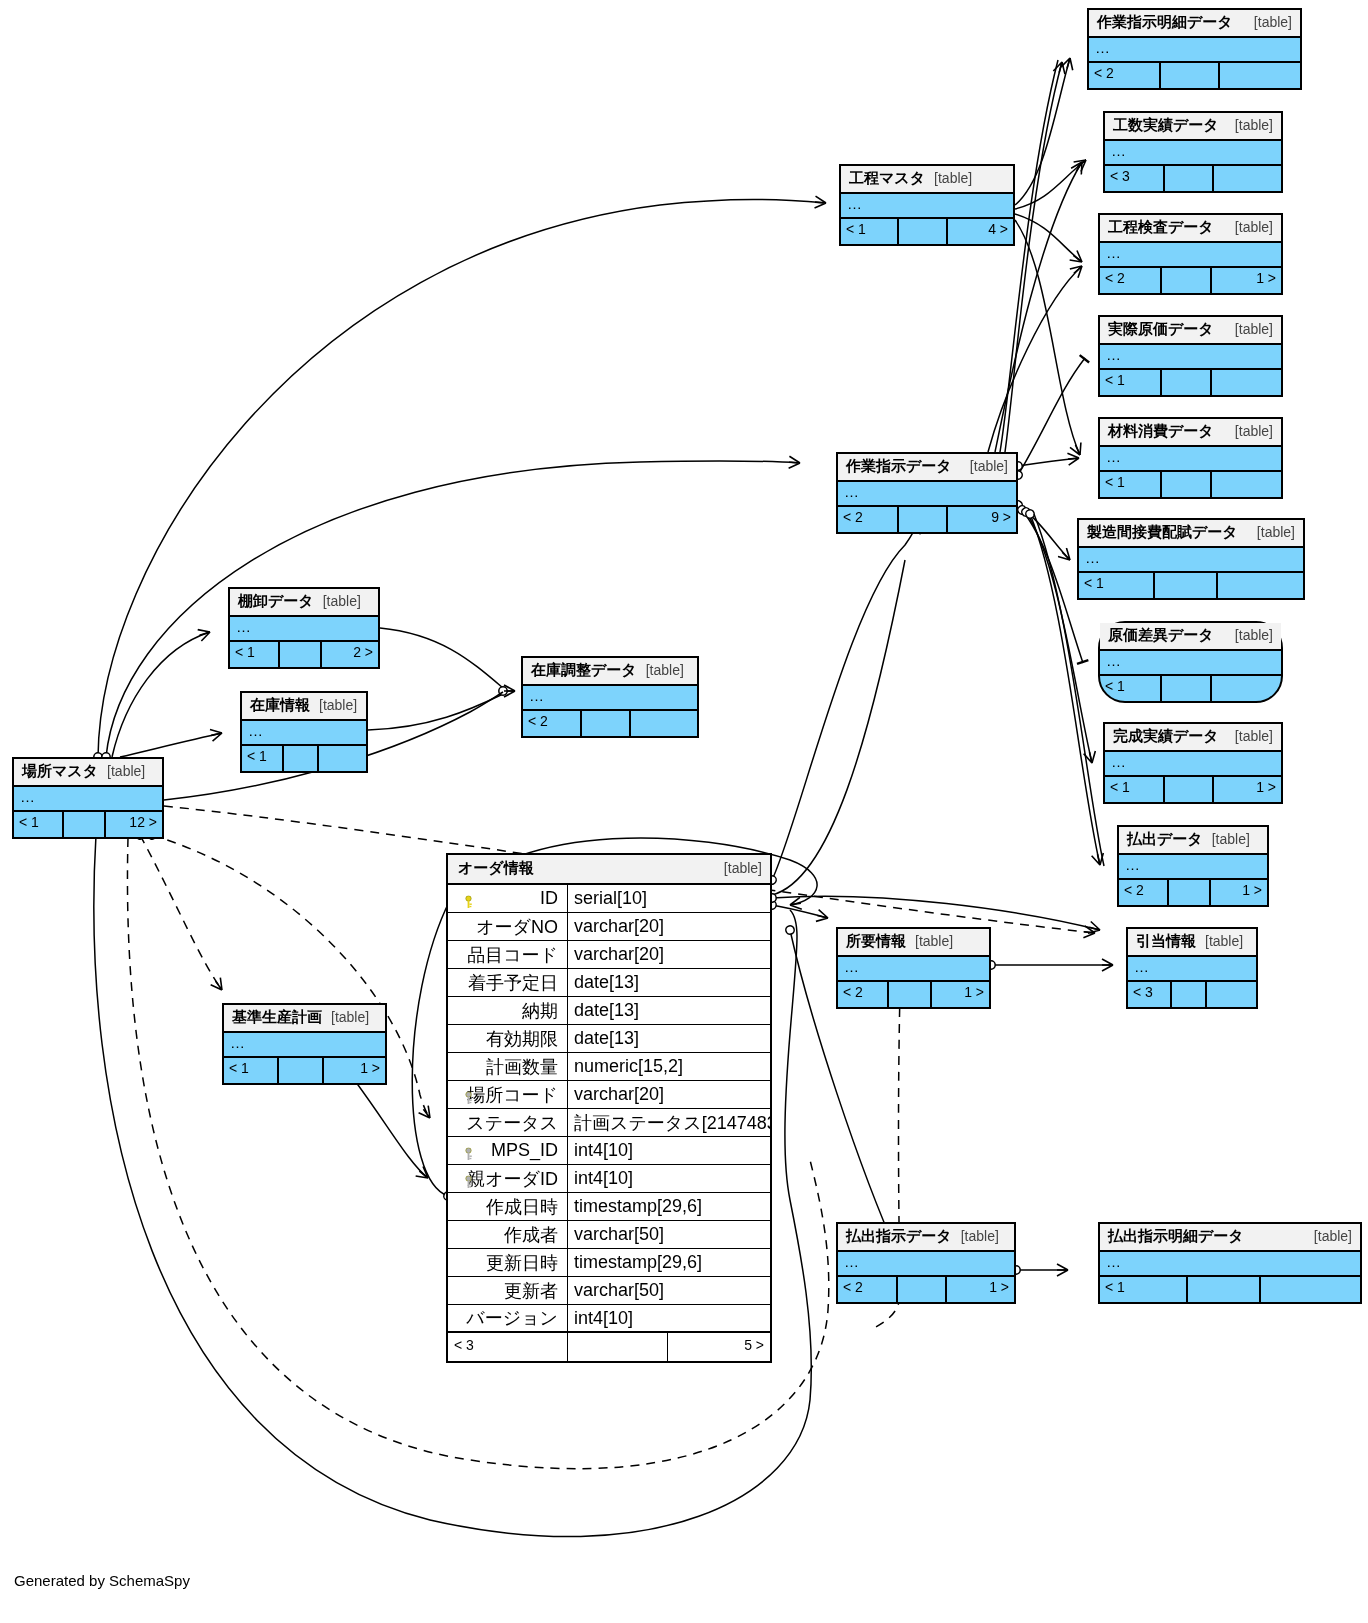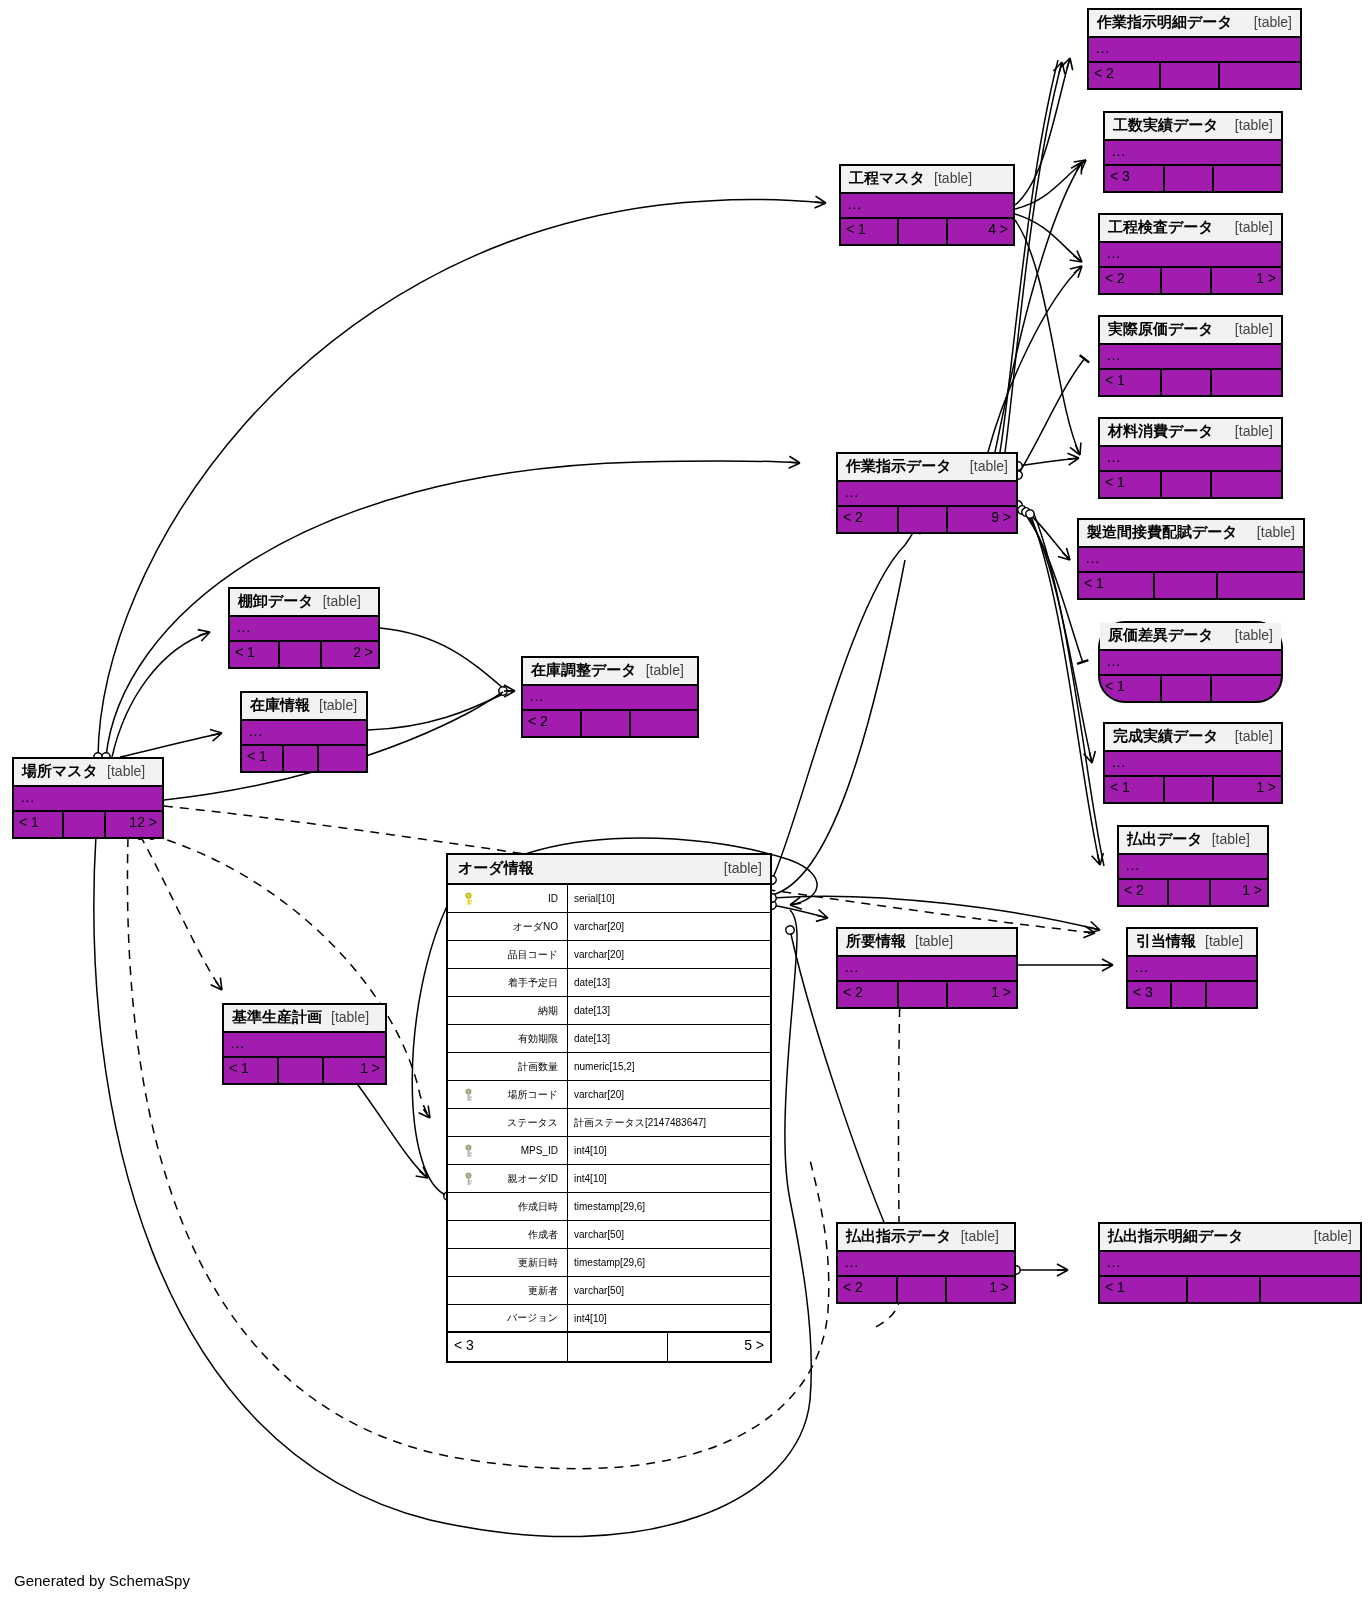--- a/index.html
+++ b/index.html
@@ -22,21 +22,21 @@
     position: absolute;
     left: 0;
     top: 0;
     width: 1368px;
     height: 1623px;
     pointer-events: none;
   }
   .tbl {
     position: absolute;
     border: 2px solid #000;
-    background: #a21caf;
+    background: #7dd3fc;
     box-sizing: border-box;
     z-index: 5;
   }
   .tbl-hdr {
     background: #f2f2f2;
     border-bottom: 2px solid #000;
     padding: 3px 8px 4px 8px;
     display: flex;
     align-items: baseline;
     gap: 9px;
@@ -89,21 +89,21 @@
     box-sizing: border-box;
     z-index: 6;
   }
   #main-table .tbl-hdr { padding: 4px 8px 5px 10px; }
   .rows { }
   .row {
     display: flex;
     height: 28px;
     border-bottom: 1px solid #000;
     box-sizing: border-box;
-    font-size: 10px;
+    font-size: 18px;
   }
   .row:last-child { border-bottom: 2px solid #000; }
   .row .colname {
     flex: 0 0 120px;
     border-right: 1px solid #000;
     box-sizing: border-box;
     display: flex;
     align-items: center;
     justify-content: flex-end;
     padding-right: 9px;
@@ -459,21 +459,21 @@
       <span class="tbl-tag">[table]</span>
     </div>
     <div class="tbl-body-dots">…</div>
     <div class="tbl-foot">
       <div class="fc-l">&lt; 1</div>
       <div class="fc-m"></div>
       <div class="fc-r">1 &gt;</div>
     </div>
   </div>
 
-  <div class="tbl" style="left:836px; top:927px; width:182px;">
+  <div class="tbl" style="left:836px; top:927px; width:155px;">
     <div class="tbl-hdr">
       <span class="tbl-name">所要情報</span>
       <span class="tbl-tag">[table]</span>
     </div>
     <div class="tbl-body-dots">…</div>
     <div class="tbl-foot">
       <div class="fc-l">&lt; 2</div>
       <div class="fc-m"></div>
       <div class="fc-r">1 &gt;</div>
     </div>

